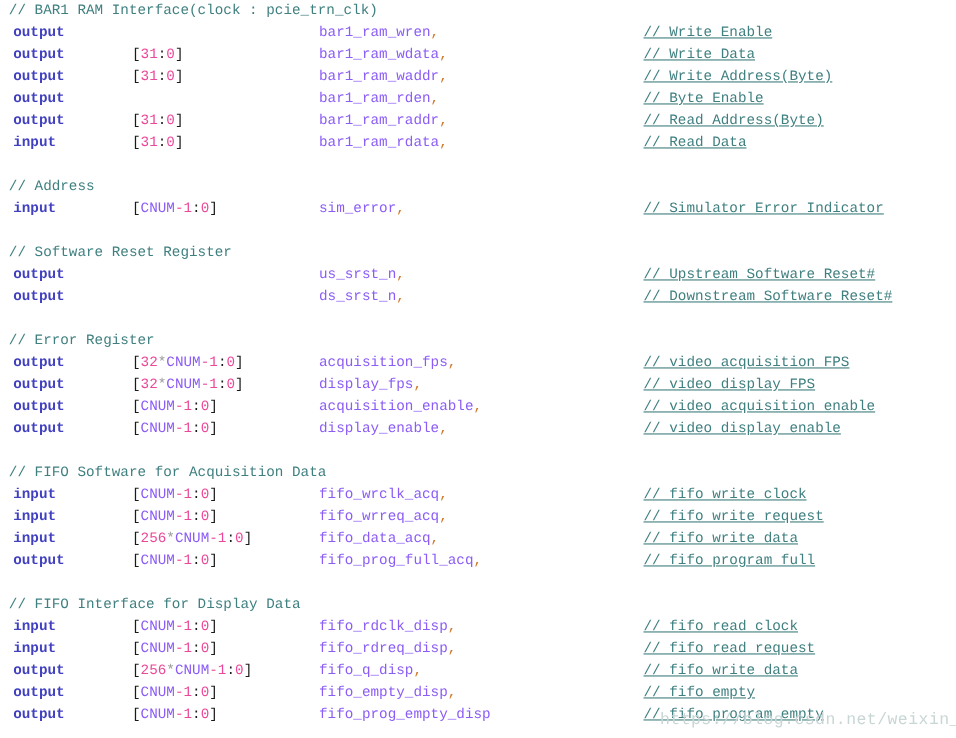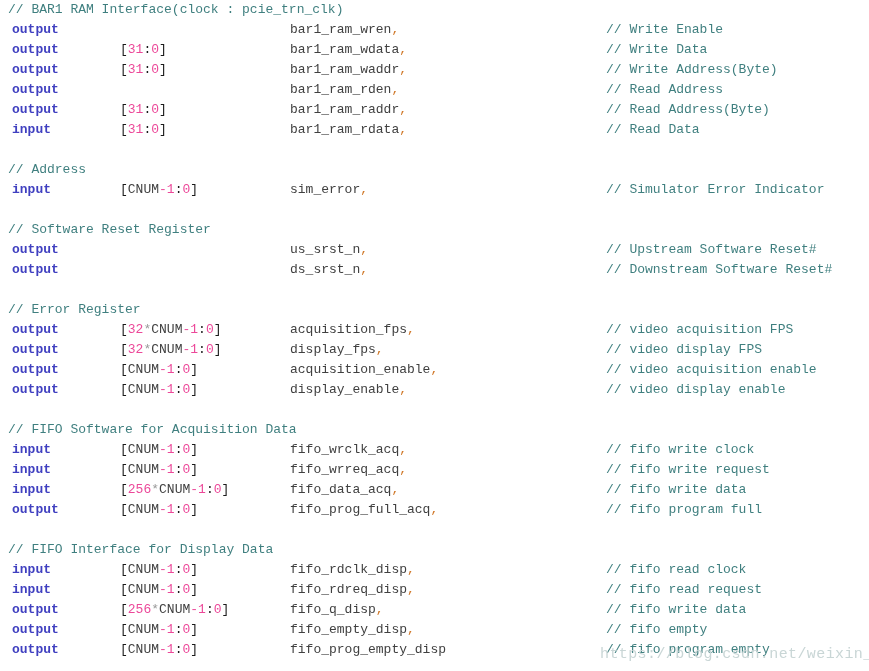--- a/index.html
+++ b/index.html
@@ -40,31 +40,32 @@
   .col-width {
     position: absolute;
     left: 120px;
   }
   .col-name {
     position: absolute;
     left: 290px;
   }
   .col-comment {
     position: absolute;
-    left: 606px;
+    left: 585px;
+    text-decoration: underline;
   }
   .col-fullcomment {
     position: absolute;
     left: 8px;
   }
 
   
   .tok-comment { color: #3f7f7f; }
   .tok-keyword { color: #4040c0; font-weight: bold; }
-  .tok-ident   { color: #404040; margin-top: 20px; }
+  .tok-ident   { color: #8b5cf6; margin-top: 20px; }
   .tok-number  { color: #ec4899; }
   .tok-star    { color: #9a9a9a; }
   .tok-comma   { color: #d07828; }
   .tok-bracket { color: #1a1a1a; }
 
   #watermark {
     position: absolute;
     left: 600px;
     top: 645px;
     font-size: 15px;
@@ -78,21 +79,21 @@
 </style>
 </head>
 <body>
 
 <div id="code-surface">
   <div id="code-body">
       <div class="code-line"><span class="tok-comment col-fullcomment">// BAR1 RAM Interface(clock : pcie_trn_clk)</span></div>
       <div class="code-line"><span class="tok-keyword col-kw">output</span><span class="col-width"></span><span class="col-name"><span class="tok-ident">bar1_ram_wren</span><span class="tok-comma">,</span></span><span class="tok-comment col-comment">// Write Enable</span></div>
       <div class="code-line"><span class="tok-keyword col-kw">output</span><span class="col-width"><span class="tok-bracket">[</span><span class="tok-number">31</span><span class="tok-bracket">:</span><span class="tok-number">0</span><span class="tok-bracket">]</span></span><span class="col-name"><span class="tok-ident">bar1_ram_wdata</span><span class="tok-comma">,</span></span><span class="tok-comment col-comment">// Write Data</span></div>
       <div class="code-line"><span class="tok-keyword col-kw">output</span><span class="col-width"><span class="tok-bracket">[</span><span class="tok-number">31</span><span class="tok-bracket">:</span><span class="tok-number">0</span><span class="tok-bracket">]</span></span><span class="col-name"><span class="tok-ident">bar1_ram_waddr</span><span class="tok-comma">,</span></span><span class="tok-comment col-comment">// Write Address(Byte)</span></div>
-      <div class="code-line"><span class="tok-keyword col-kw">output</span><span class="col-width"></span><span class="col-name"><span class="tok-ident">bar1_ram_rden</span><span class="tok-comma">,</span></span><span class="tok-comment col-comment">// Read Address</span></div>
+      <div class="code-line"><span class="tok-keyword col-kw">output</span><span class="col-width"></span><span class="col-name"><span class="tok-ident">bar1_ram_rden</span><span class="tok-comma">,</span></span><span class="tok-comment col-comment">// Byte Enable</span></div>
       <div class="code-line"><span class="tok-keyword col-kw">output</span><span class="col-width"><span class="tok-bracket">[</span><span class="tok-number">31</span><span class="tok-bracket">:</span><span class="tok-number">0</span><span class="tok-bracket">]</span></span><span class="col-name"><span class="tok-ident">bar1_ram_raddr</span><span class="tok-comma">,</span></span><span class="tok-comment col-comment">// Read Address(Byte)</span></div>
       <div class="code-line"><span class="tok-keyword col-kw">input</span><span class="col-width"><span class="tok-bracket">[</span><span class="tok-number">31</span><span class="tok-bracket">:</span><span class="tok-number">0</span><span class="tok-bracket">]</span></span><span class="col-name"><span class="tok-ident">bar1_ram_rdata</span><span class="tok-comma">,</span></span><span class="tok-comment col-comment">// Read Data</span></div>
       <div class="code-line blank">&nbsp;</div>
       <div class="code-line"><span class="tok-comment col-fullcomment">// Address</span></div>
       <div class="code-line"><span class="tok-keyword col-kw">input</span><span class="col-width"><span class="tok-bracket">[</span><span class="tok-ident">CNUM</span><span class="tok-number">-</span><span class="tok-number">1</span><span class="tok-bracket">:</span><span class="tok-number">0</span><span class="tok-bracket">]</span></span><span class="col-name"><span class="tok-ident">sim_error</span><span class="tok-comma">,</span></span><span class="tok-comment col-comment">// Simulator Error Indicator</span></div>
       <div class="code-line blank">&nbsp;</div>
       <div class="code-line"><span class="tok-comment col-fullcomment">// Software Reset Register</span></div>
       <div class="code-line"><span class="tok-keyword col-kw">output</span><span class="col-width"></span><span class="col-name"><span class="tok-ident">us_srst_n</span><span class="tok-comma">,</span></span><span class="tok-comment col-comment">// Upstream Software Reset#</span></div>
       <div class="code-line"><span class="tok-keyword col-kw">output</span><span class="col-width"></span><span class="col-name"><span class="tok-ident">ds_srst_n</span><span class="tok-comma">,</span></span><span class="tok-comment col-comment">// Downstream Software Reset#</span></div>
       <div class="code-line blank">&nbsp;</div>

